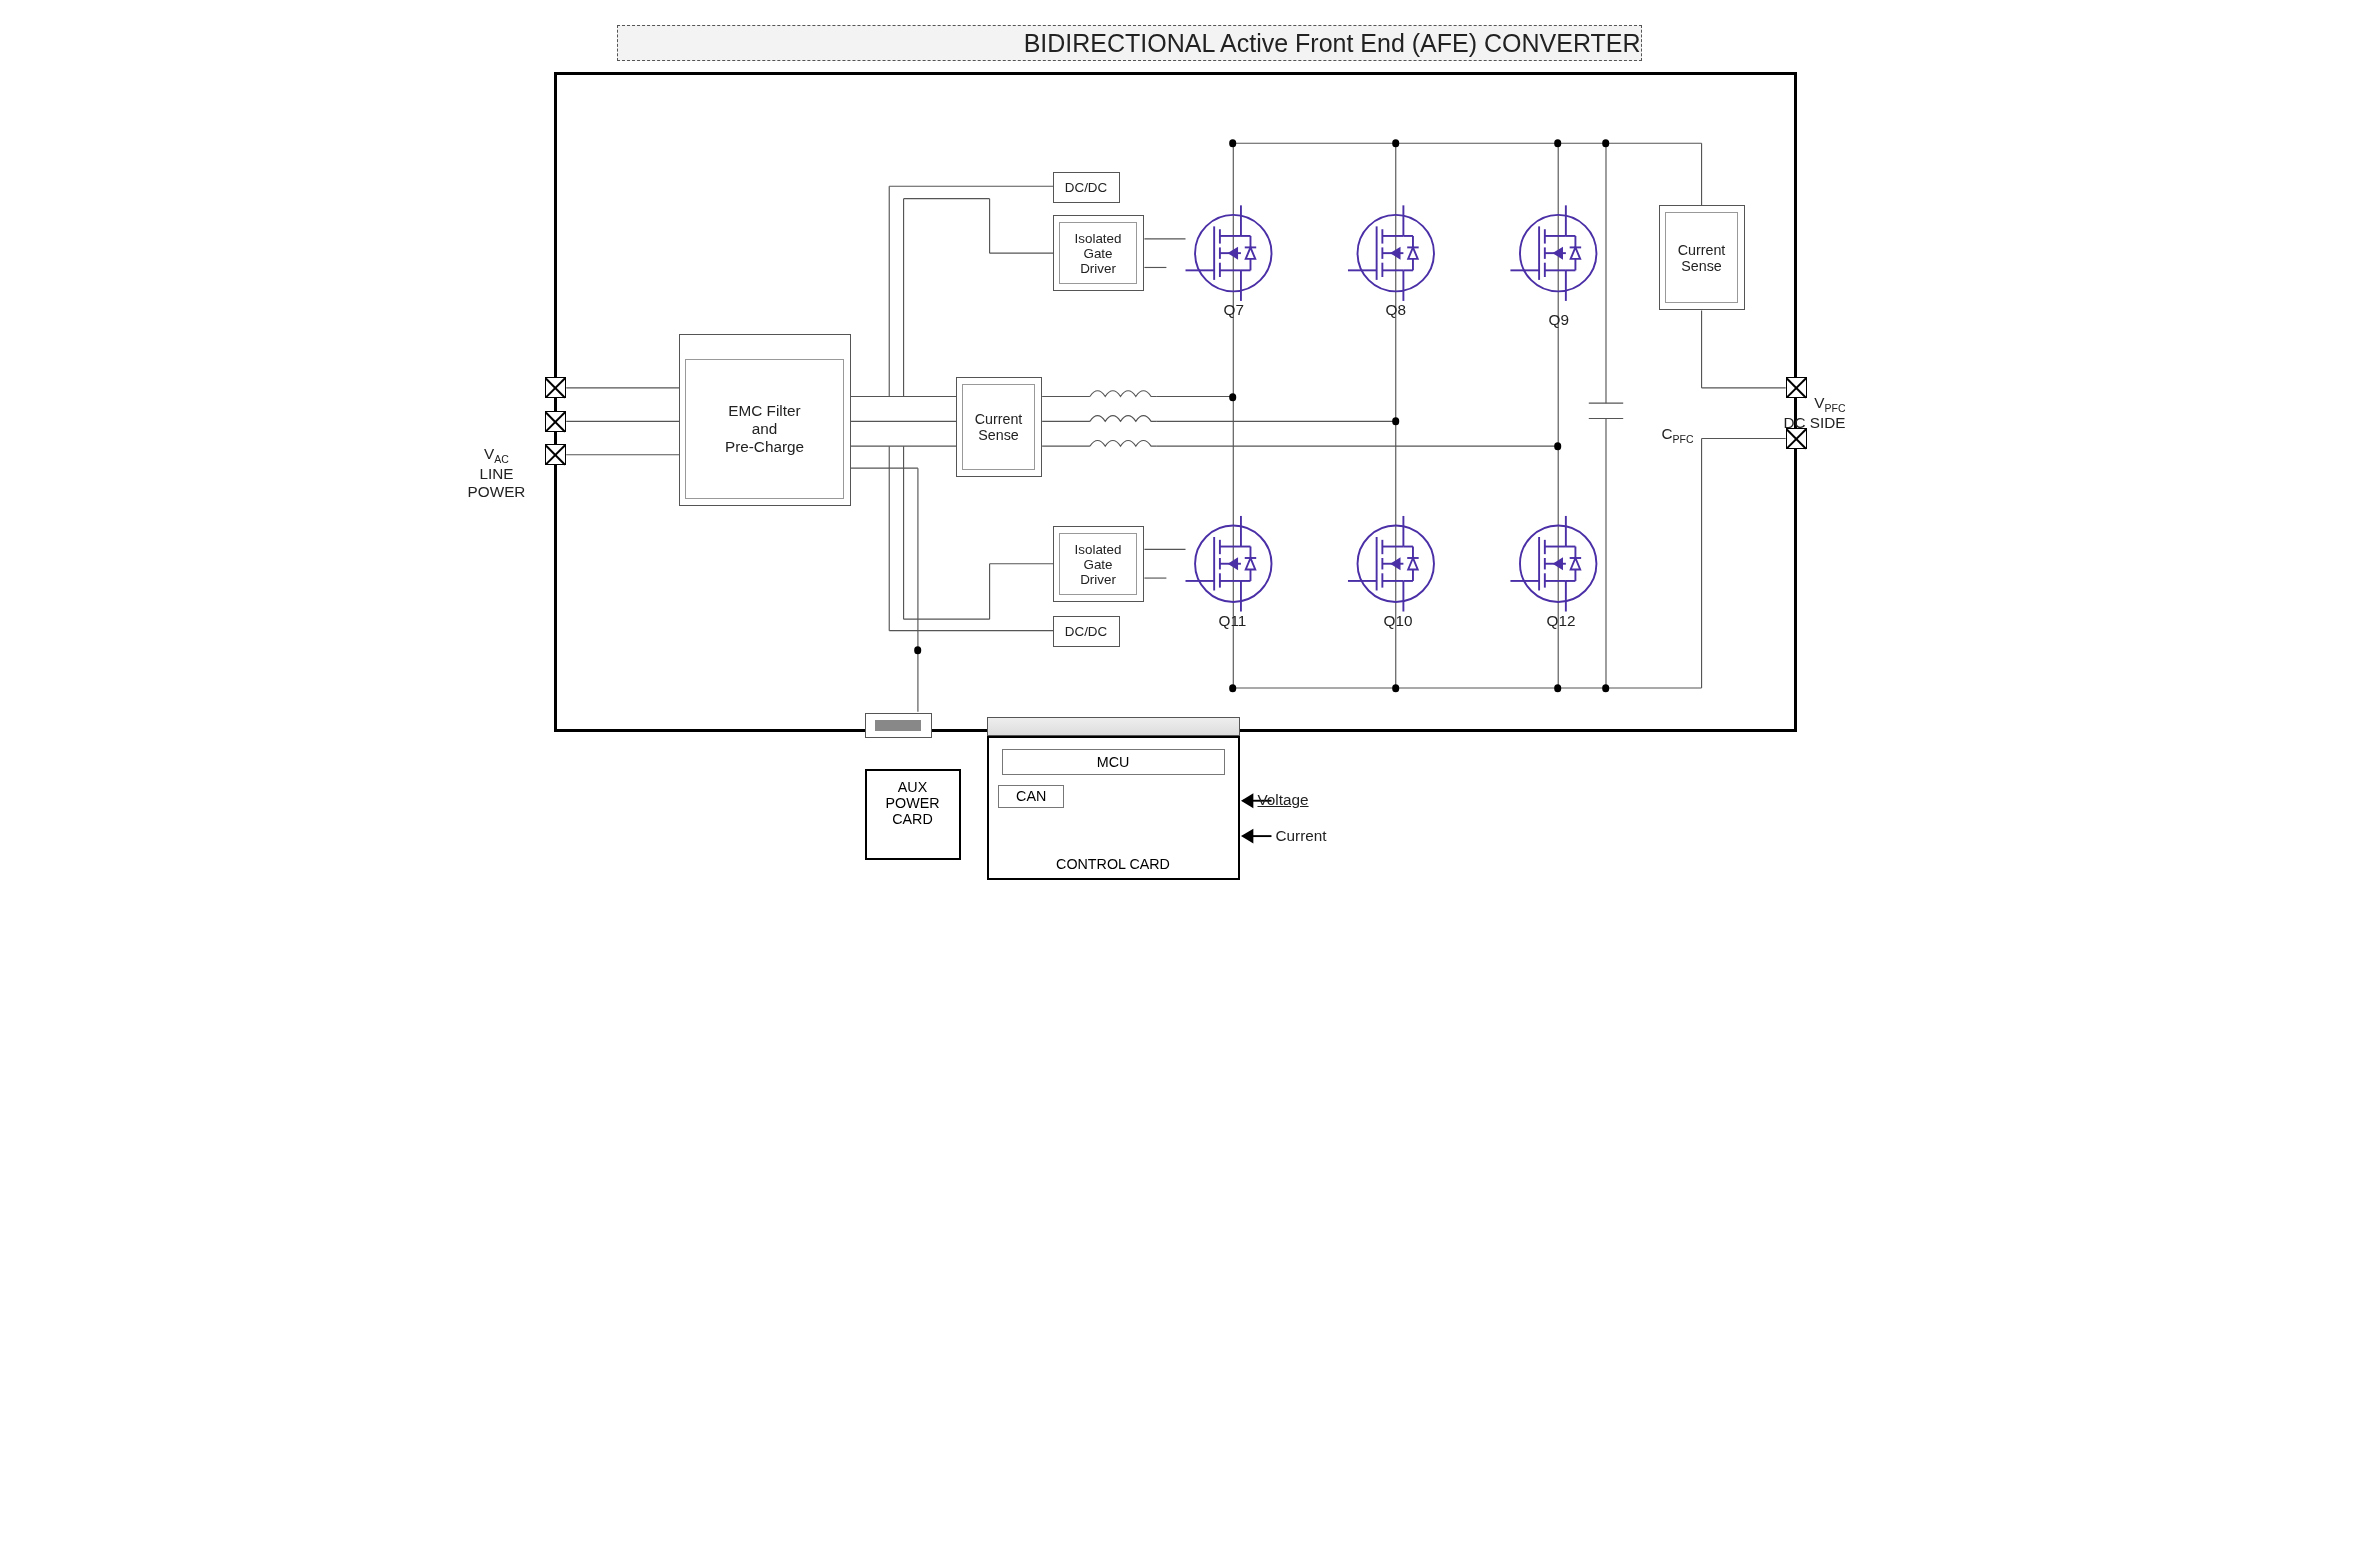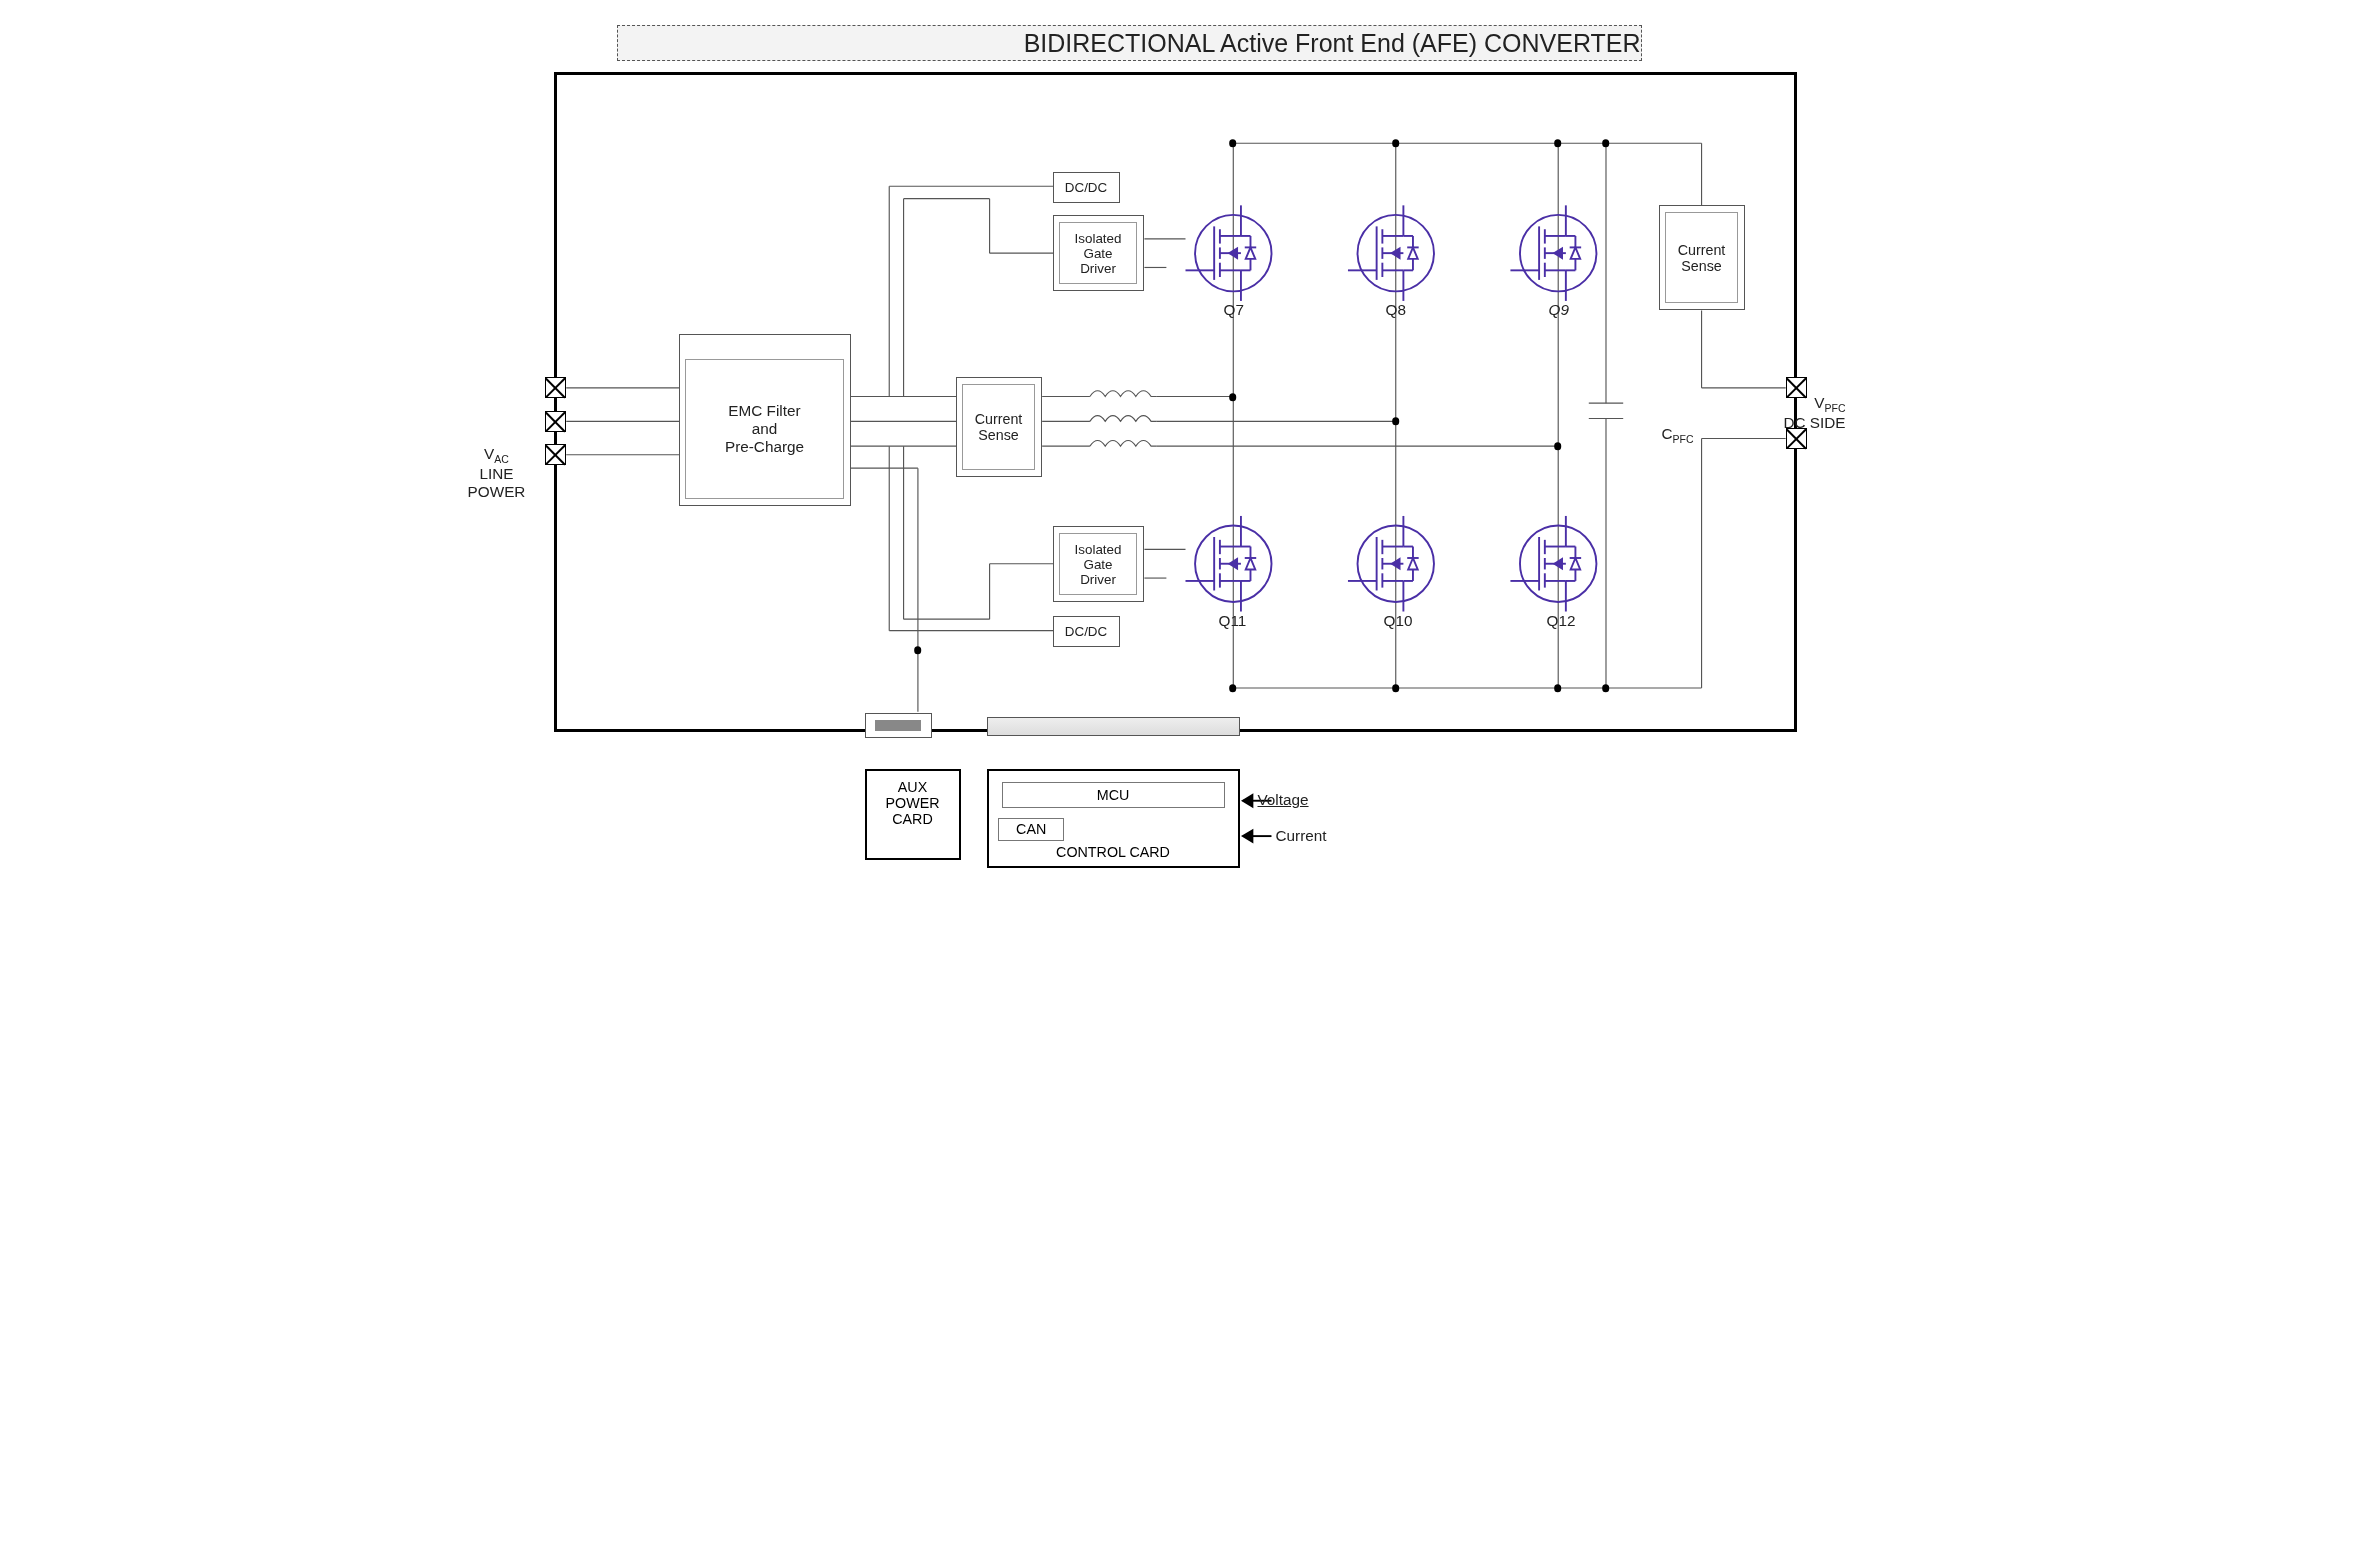--- a/index.html
+++ b/index.html
@@ -399,21 +399,21 @@
     <g stroke="#000" stroke-width="2" fill="#000">
       <line x1="830" y1="818" x2="800" y2="818"></line>
       <polygon points="800,818 810,812 810,824"></polygon>
       <line x1="830" y1="855" x2="800" y2="855"></line>
       <polygon points="800,855 810,849 810,861"></polygon>
     </g>
   </svg>
 
   <div class="label" style="left:746px; top:282px;">Q7</div>
   <div class="label" style="left:908px; top:282px;">Q8</div>
-  <div class="label" style="left:1071px; top:282px;font-style:italic;">Q9</div>
+  <div class="label" style="left:1071px; top:292px;">Q9</div>
   <div class="label" style="left:741px; top:593px;">Q11</div>
   <div class="label" style="left:906px; top:593px;">Q10</div>
   <div class="label" style="left:1069px; top:593px;">Q12</div>
 
   <div class="node" style="left:755px; top:124px;"></div>
   <div class="node" style="left:918px; top:124px;"></div>
   <div class="node" style="left:1080px; top:124px;"></div>
   <div class="node" style="left:1128px; top:124px;"></div>
   <div class="node" style="left:755px; top:378px;"></div>
   <div class="node" style="left:918px; top:402px;"></div>
@@ -426,21 +426,21 @@
 
   <div class="connector-slot" style="left:387px; top:694px; width:67px; height:25px;">
     <div class="bar"></div>
   </div>
   <div class="connector-hdr" style="left:509px; top:698px; width:253px; height:19px;"></div>
 
   <div class="aux-card" style="left:387px; top:750px; width:96px; height:91px; white-space:pre-line;text-align:center;">AUX
 POWER
 CARD</div>
 
-  <div class="ctrl-card" style="left:509px; top:750px; width:253px; height:99px;">
+  <div class="ctrl-card" style="left:509px; top:717px; width:253px; height:144px;">
     <div style="text-align:center;">
       <div class="mini" style="width:163px;">MCU</div>
     </div>
     <div style="margin-top:5.7px;">
       <div class="mini" style="padding:2.9px 17px;">CAN</div>
     </div>
     <div style="position:absolute; bottom:5.7px; left:0; right:0; text-align:center;">CONTROL CARD</div>
   </div>
 
   <div class="label" style="left:780px; top:772px;text-decoration:underline;">Voltage</div>

